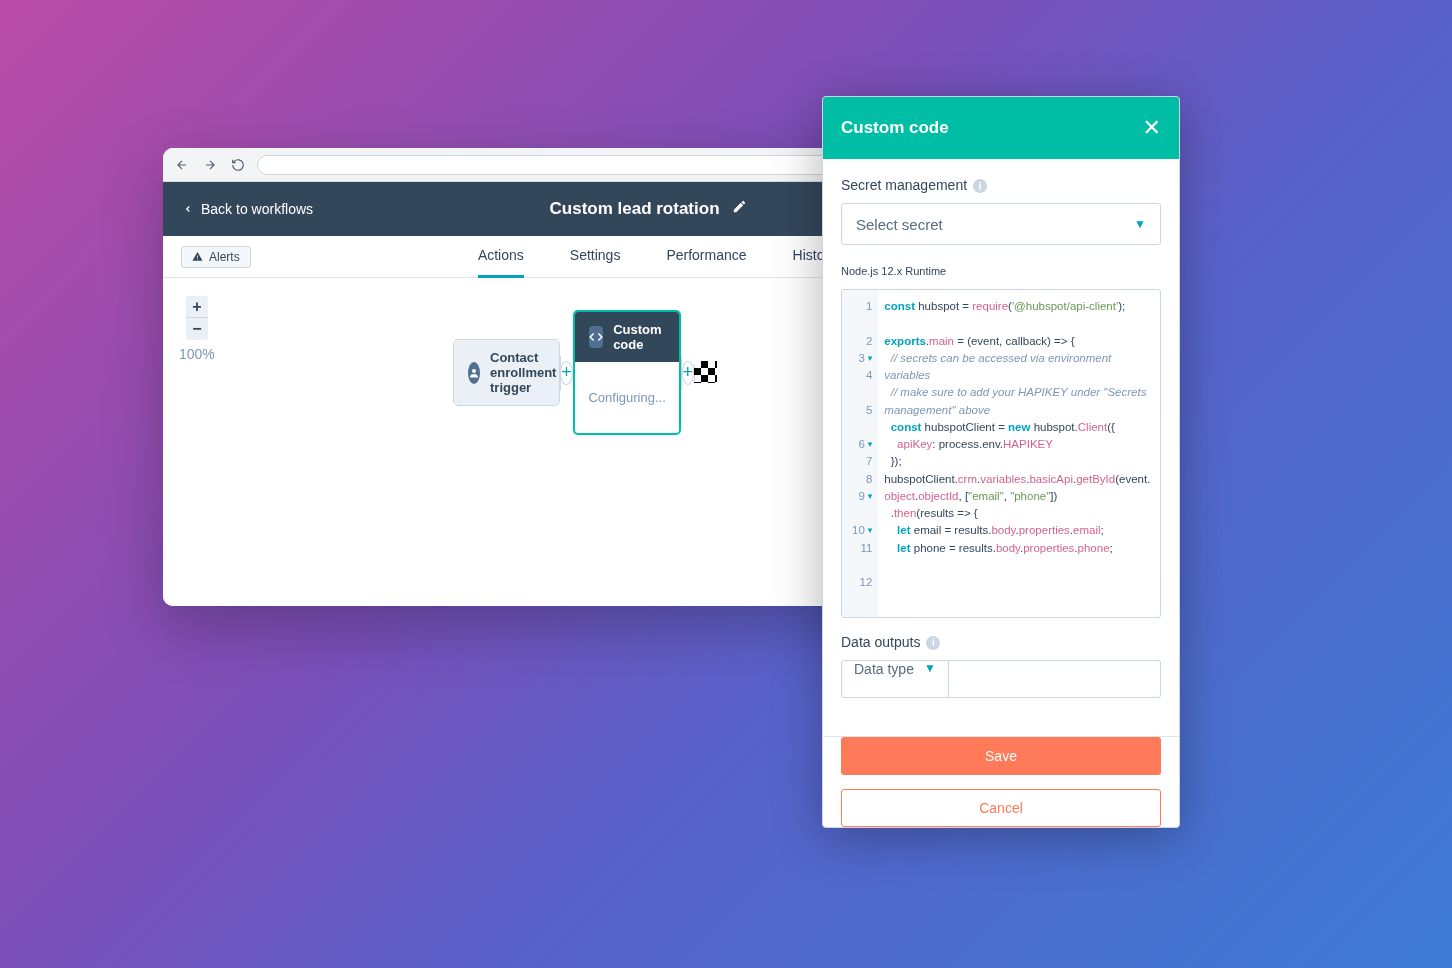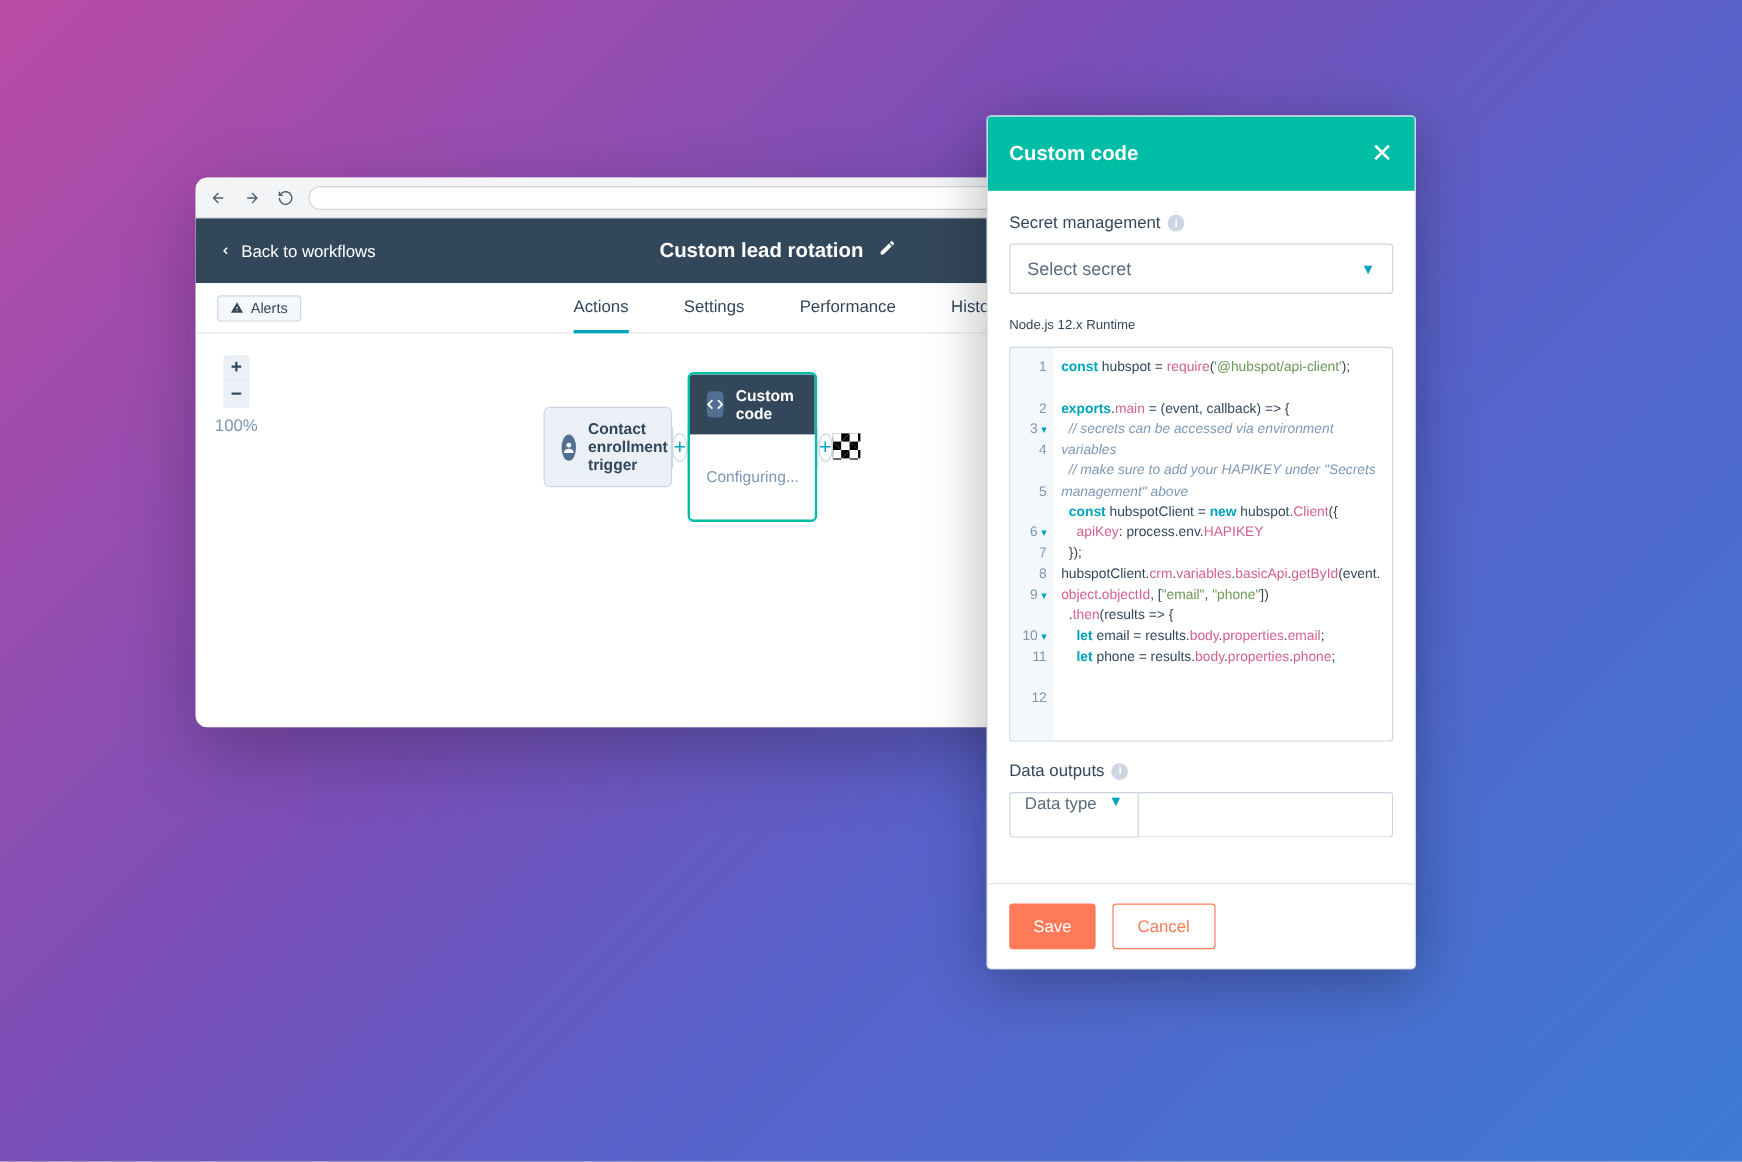--- a/index.html
+++ b/index.html
@@ -96,21 +96,21 @@
 .var { color:#33475b;}
 .fn { color:#d4628e;}
 .str { color:#6a9955;}
 .com { color:#7c98b6; font-style:italic;}
 .prop { color:#d4628e;}
 .op { color:#33475b;}
 .data-out-row { display:flex; gap:0; margin-bottom:20px;}
 .dt-select { height:38px; border:1px solid #cbd6e2; border-radius:3px 0 0 3px; padding:0 12px;
   display:flex;gap:10px; font-size:14px; color:#5a6c7d; background:#fff;}
 .dt-input { flex:1; height:38px; border:1px solid #cbd6e2; border-left:none; border-radius:0 3px 3px 0;}
-.panel-footer { padding: 16px 18px; border-top:1px solid #dfe3eb; display:flex; gap:14px;}
+.panel-footer { padding: 0 18px; border-top:1px solid #dfe3eb; display:flex; gap:14px;flex-direction:column;}
 .btn { height:38px; padding:0 20px; border-radius:3px; font-size:14px; font-weight:500;
   display:flex;align-items:center;justify-content:center;}
 .btn-primary { background:#ff7a59; color:#fff; border:none;}
 .btn-secondary { background:#fff; color:#ff7a59; border:1px solid #ff7a59;}
 </style>
 </head>
 <body>
 
 <div class="browser-window">
   <div class="browser-bar">

